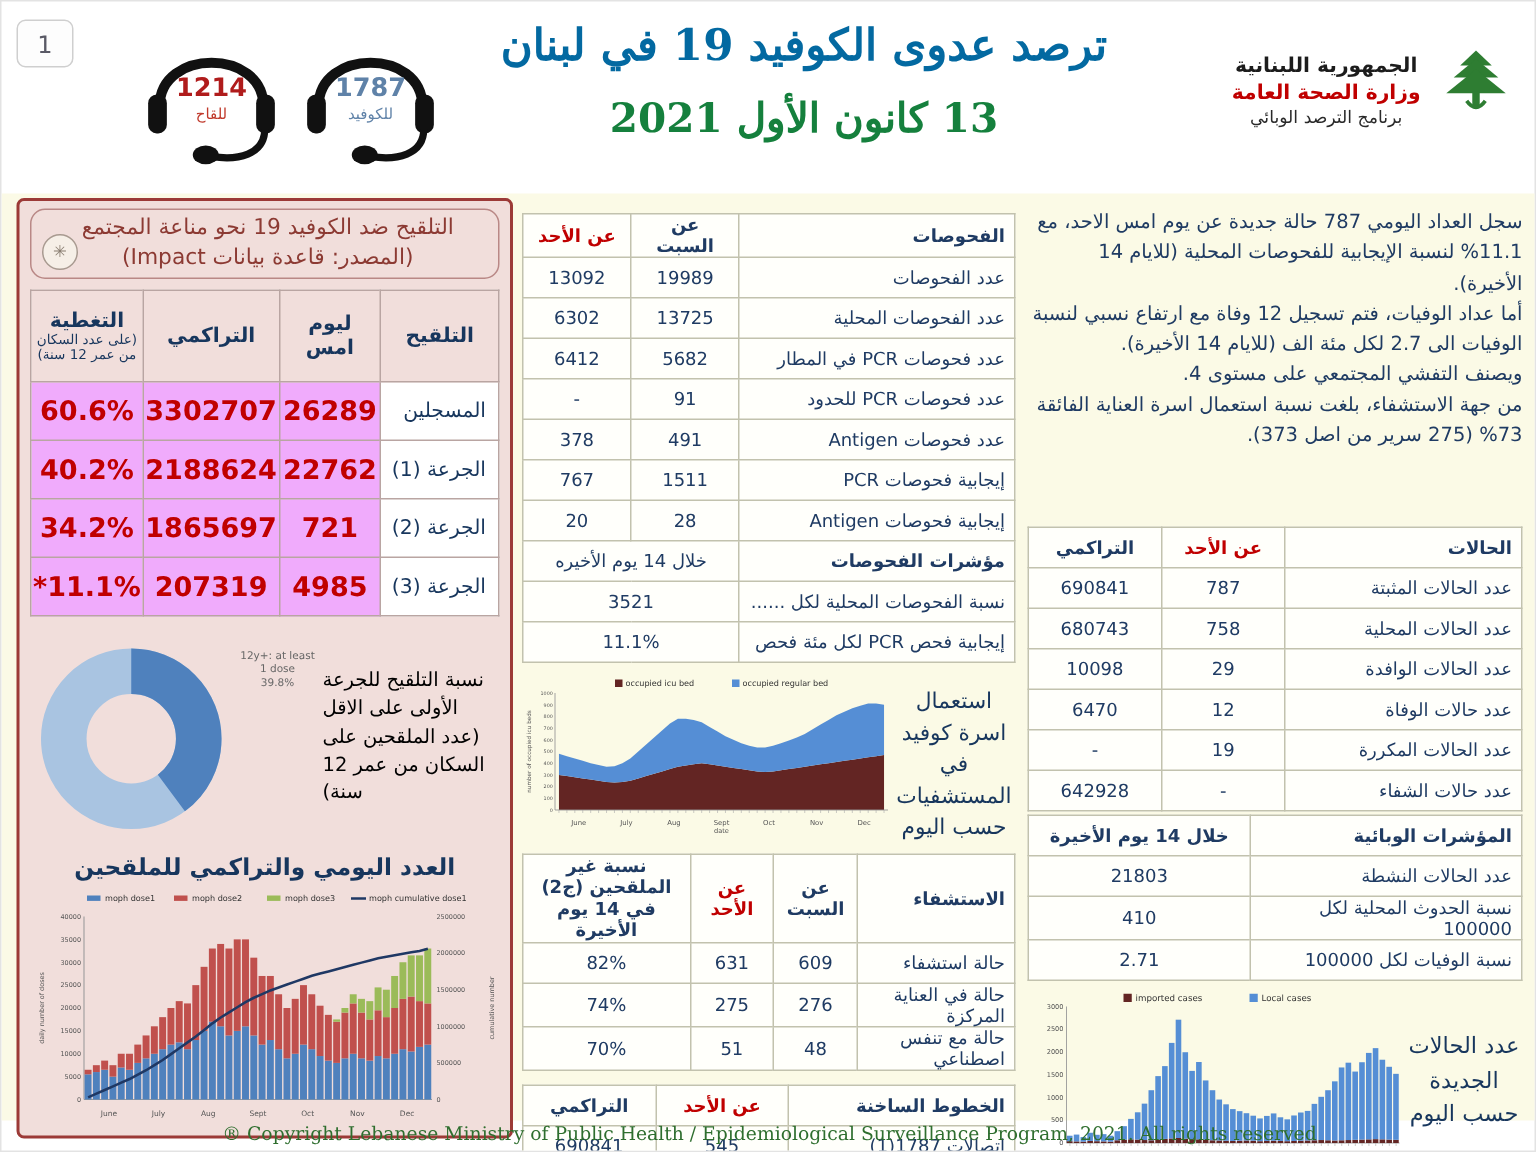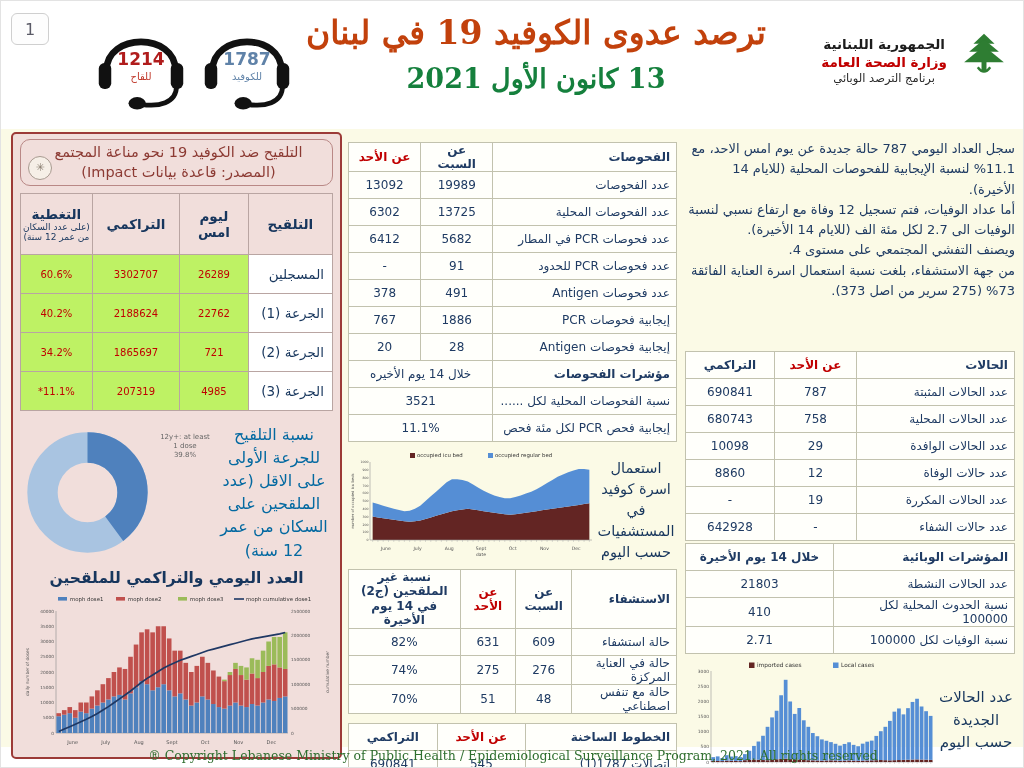--- a/index.html
+++ b/index.html
@@ -12,22 +12,22 @@
   .headset{top:14px;width:96px;height:100px;}
   .headset svg{position:absolute;left:0;top:0;width:96px;height:96px;}
   .headset .num{position:absolute;left:0;top:34px;width:96px;text-align:center;font-weight:bold;font-size:17px;}
   .headset .lbl{position:absolute;left:0;top:56px;width:96px;text-align:center;font-size:10px;}
   .hs-covid{left:198px;}
   .hs-covid .num{color:#5f82a8;}
   .hs-covid .lbl{color:#5f82a8;}
   .hs-vax{left:92px;}
   .hs-vax .num{color:#b01c1c;}
   .hs-vax .lbl{color:#c0392b;}
-  .main-title{left:300px;top:12px;width:470px;text-align:center;direction:rtl;color:#c2410c;
-              font-family:"DejaVu Serif",serif;font-size:33px;font-weight:bold;}
+  .main-title{left:300px;top:12px;width:470px;text-align:center;direction:rtl;color:#0369a1;
+              font-family:"DejaVu Serif",serif;font-size:29px;font-weight:bold;}
   .main-date{left:300px;top:62px;width:470px;text-align:center;direction:rtl;color:#15803d;
              font-size:27px;font-weight:bold;font-family:"DejaVu Serif",serif;}
   .logo{right:8px;top:8px;width:225px;height:104px;display:flex;align-items:center;justify-content:flex-end;gap:6px;}
   .logo-text{text-align:center;direction:rtl;line-height:1.35;}
   .logo-l1{color:#1c1c1c;font-weight:bold;font-size:13.5px;}
   .logo-l2{color:#c00000;font-weight:bold;font-size:13.5px;}
   .logo-l3{color:#2a2a2a;font-size:11.5px;}
   
   .cream{left:0;top:128px;width:1024px;height:618px;background:#fbfae6;}
   
@@ -36,26 +36,26 @@
   .vax-title{border:1.5px solid #b98886;border-radius:10px;padding:3px 26px 3px 30px;color:#8c3a33;
              font-weight:normal;font-size:14.5px;text-align:center;direction:rtl;position:relative;line-height:1.35;}
   .vax-icon{position:absolute;left:7px;bottom:5px;width:22px;height:22px;border:1px solid #a89a90;border-radius:50%;
             background:#f6efe7;color:#8a7f72;font-size:11px;display:flex;align-items:center;justify-content:center;}
   table{border-collapse:collapse;}
   .vax-table{width:100%;margin-top:7px;direction:rtl;background:#fff;}
   .vax-table td{border:1px solid #b9a5a2;text-align:center;}
   .vax-table .hd{background:#f1dedb;color:#17365d;font-weight:bold;font-size:13.5px;}
   .vax-table .sub{font-size:9px;font-weight:normal;display:block;line-height:1.15;}
   .vax-table .lab{color:#17365d;font-size:13.5px;text-align:right;padding-right:8px;background:#fff;}
-  .vax-table .val{color:#c00000;font-weight:normal;font-size:10px;background:#bef264;}
+  .vax-table .val{color:#c00000;font-weight:bold;font-size:18px;background:#f0abfc;}
   .vax-table tr.hrow td{height:58px;}
   .vax-table tr.drow td{height:36px;}
   .donut-wrap{display:flex;align-items:center;margin-top:6px;height:150px;}
   .donut-ann{width:60px;font-size:7px;color:#666;text-align:center;line-height:1.25;align-self:flex-start;margin-top:16px;}
-  .donut-note{flex:1;font-size:16px;color:#0369a1;text-align:center;direction:rtl;line-height:1.45;}
+  .donut-note{flex:1;font-size:13px;color:#000000;text-align:left;direction:rtl;line-height:1.45;}
   .vax-chart-title{text-align:center;color:#17365d;font-weight:bold;font-size:15.5px;direction:rtl;margin-top:2px;}
   .doses-svg{display:block;margin:4px auto 0;}
   
   .dtable{width:100%;direction:rtl;background:#fffffb;}
   .dtable td{border:1px solid #c2c2ae;color:#1f3b63;font-size:12px;padding:0 6px;height:27px;box-sizing:border-box;}
   .dtable .lab{text-align:right;}
   .dtable .cen{text-align:center;}
   .dtable .hlab{font-weight:bold;}
   .dtable .red{color:#c00000;font-weight:bold;}
   .col-mid{left:347px;top:141px;width:329px;}
@@ -343,21 +343,21 @@
           <td class="cen">91</td>
           <td class="cen">-</td>
         </tr>
     <tr>
           <td class="lab">عدد فحوصات Antigen</td>
           <td class="cen">491</td>
           <td class="cen">378</td>
         </tr>
     <tr>
           <td class="lab">إيجابية فحوصات PCR</td>
-          <td class="cen">1886</td>
+          <td class="cen">1511</td>
           <td class="cen">767</td>
         </tr>
     <tr>
           <td class="lab">إيجابية فحوصات Antigen</td>
           <td class="cen">28</td>
           <td class="cen">20</td>
         </tr>
     <tr>
       <td class="lab hlab">مؤشرات الفحوصات</td>
       <td class="cen" colspan="2">خلال 14 يوم الأخيره</td>
@@ -521,21 +521,21 @@
           <td class="cen">680743</td>
         </tr>
     <tr>
           <td class="lab">عدد الحالات الوافدة</td>
           <td class="cen">29</td>
           <td class="cen">10098</td>
         </tr>
     <tr>
           <td class="lab">عدد حالات الوفاة</td>
           <td class="cen">12</td>
-          <td class="cen">8860</td>
+          <td class="cen">6470</td>
         </tr>
     <tr>
           <td class="lab">عدد الحالات المكررة</td>
           <td class="cen">19</td>
           <td class="cen">-</td>
         </tr>
     <tr>
           <td class="lab">عدد حالات الشفاء</td>
           <td class="cen">-</td>
           <td class="cen">642928</td>

